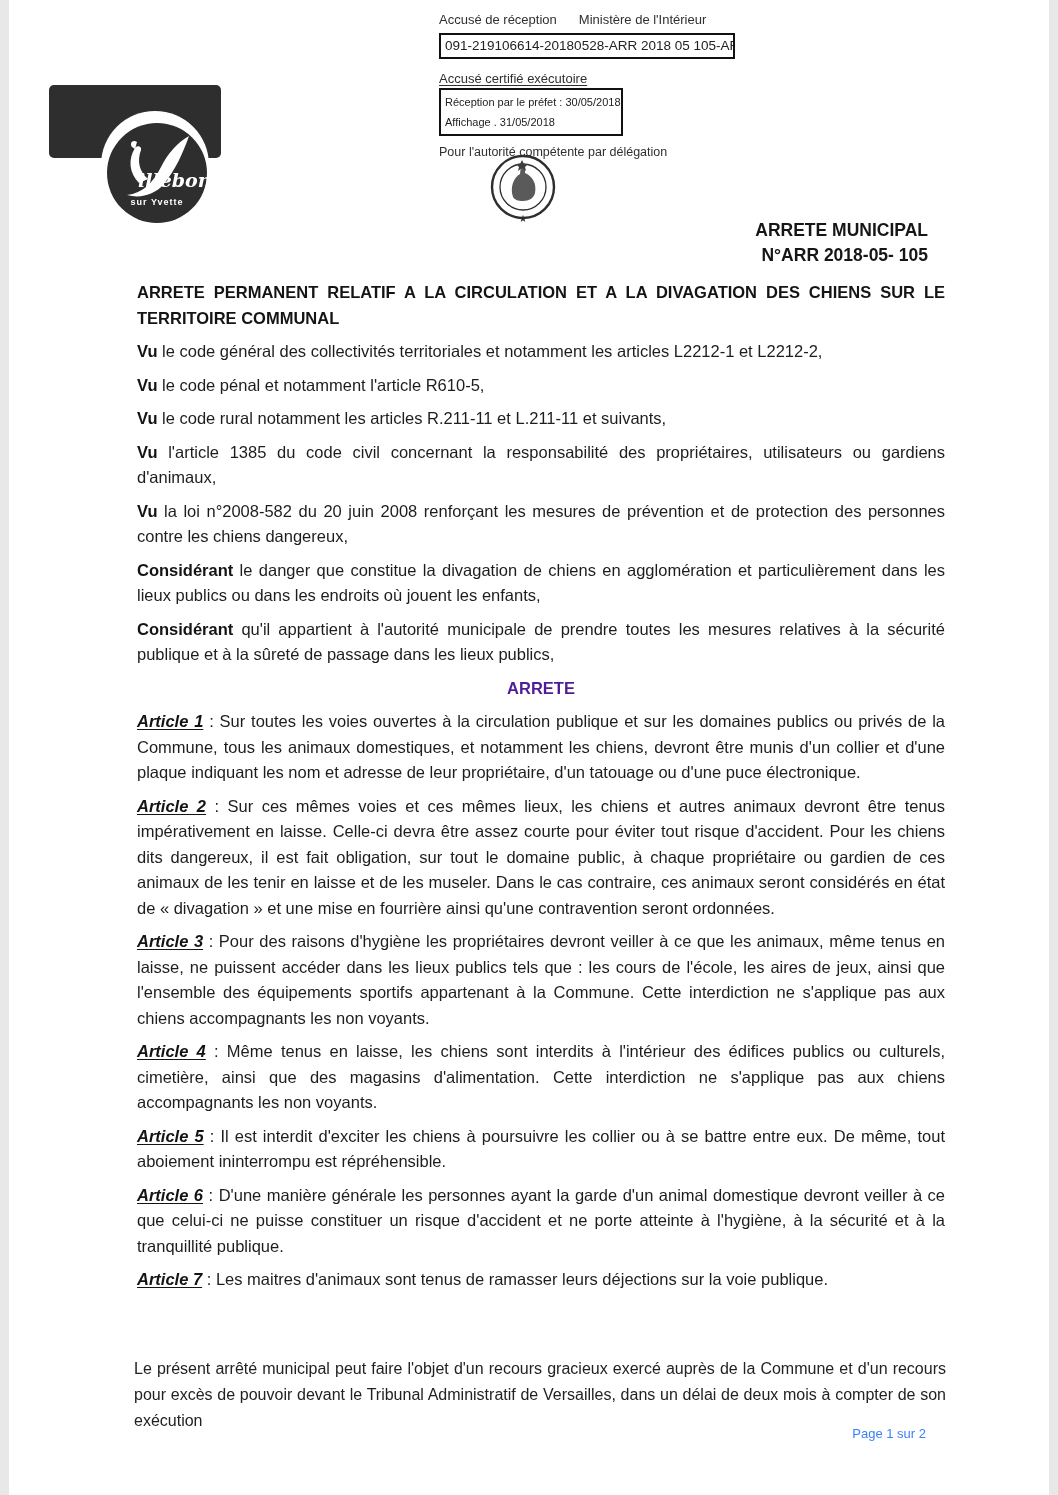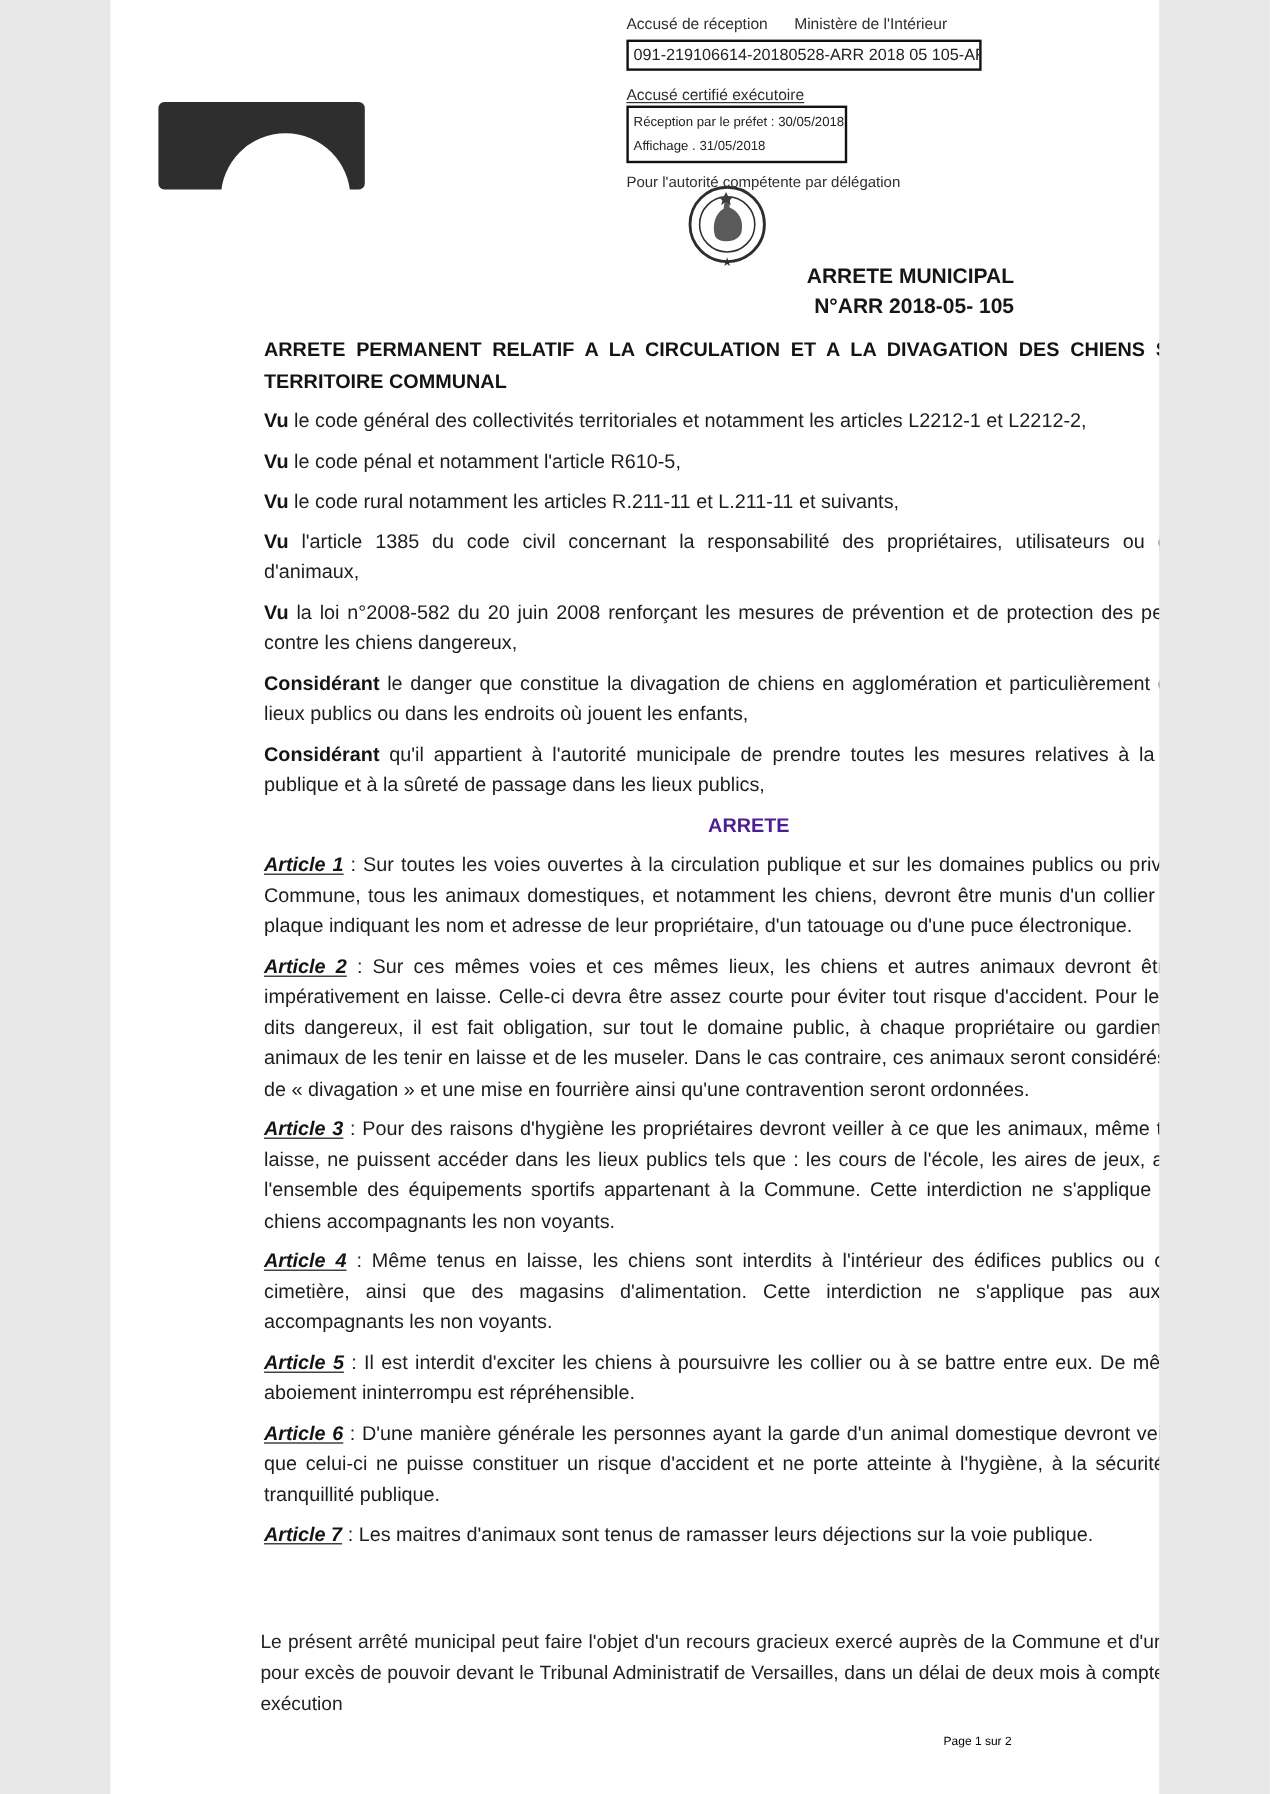--- a/index.html
+++ b/index.html
@@ -1,18 +1,18 @@
 <!DOCTYPE html>
 <html><head>
 <meta charset="utf-8">
 <style>
   html,body{margin:0;padding:0;background:#e8e8e8;}
   .page{
     position:relative;
-    width:874px;height:1495px;
+    width:1040px;height:1495px;
     margin:0 auto;
     background:#ffffff;
     font-family:"Liberation Sans", sans-serif;
     color:#1e1e1e;
     overflow:hidden;
   }
   
   .admin-block{position:absolute;left:430px;top:12px;width:330px;font-size:13px;color:#2f2f2f;}
   .admin-line1{white-space:nowrap;}
   .admin-line1 .ministry{margin-left:22px;}
@@ -64,21 +64,21 @@
   .lead{font-weight:bold;color:#141414;}
   .arrete-heading{text-align:center;font-weight:bold;margin:4px 0 10px 0;color:#4c1d95;}
   .art-label{font-weight:bold;text-decoration:underline;text-underline-offset:2px;color:#141414;font-style:italic;}
   
   .footer-notice{
     position:absolute;left:125px;top:1356px;width:812px;
     font-size:16px;line-height:26px;text-align:justify;color:#222;
   }
   .page-num{
     position:absolute;right:123px;top:1426px;
-    font-size:10px;color:#000000;margin-top:20px;
+    font-size:13px;color:#3b82f6;
   }
 </style>
 </head>
 <body>
 
 <div class="page">
 
   <div class="admin-block">
     <div class="admin-line1">
       <span>Accusé de réception</span><span class="ministry">Ministère de l'Intérieur</span>
@@ -97,20 +97,29 @@
       <circle cx="36" cy="35" r="31" fill="none" stroke="#2e2e2e" stroke-width="2.4"></circle>
       <circle cx="36" cy="35" r="23" fill="none" stroke="#2e2e2e" stroke-width="1.3"></circle>
       <path d="M26 45 C23 36 26 26 33 22 L34 14 L38 13 L38 21 C45 24 50 31 48 41 C47 46 42 49 36 49 C31 49 28 48 26 45 Z" fill="#3d3d3d" opacity="0.85"></path>
       <path d="M33 12 L35 8 L37 12 L41 12 L38 15 L39 19 L35 16 L31 19 L32 15 L29 12 Z" fill="#3d3d3d"></path>
       <text x="36" y="70" font-size="10" text-anchor="middle" fill="#2e2e2e">★</text>
     </svg>
   </div>
 
   <div class="logo-rect"></div>
   <div class="logo-arch"></div>
+  <div class="logo-circle">
+    <svg width="100" height="100" viewBox="0 0 100 100">
+      <path d="M20 72 C36 70 46 60 54 44 C61 30 70 20 82 13 C76 30 68 48 56 62 C48 71 34 76 20 72 Z" fill="#ffffff"></path>
+      <path d="M32 60 C22 50 21 36 28 25 C30 22 35 23 34 27 C30 38 32 48 41 56 Z" fill="#ffffff"></path>
+      <path d="M25 24 C22 20 26 16 30 19 L28 26 Z" fill="#ffffff"></path>
+    </svg>
+    <div class="logo-script">illebon</div>
+    <div class="logo-sub">sur Yvette</div>
+  </div>
 
 
   <div class="doc-title">
     <div>ARRETE MUNICIPAL</div>
     <div>N°ARR 2018-05- 105</div>
   </div>
 
   <div class="doc-body">
     <p class="subject">ARRETE PERMANENT RELATIF A LA CIRCULATION ET A LA DIVAGATION DES CHIENS SUR LE TERRITOIRE COMMUNAL</p>
 

